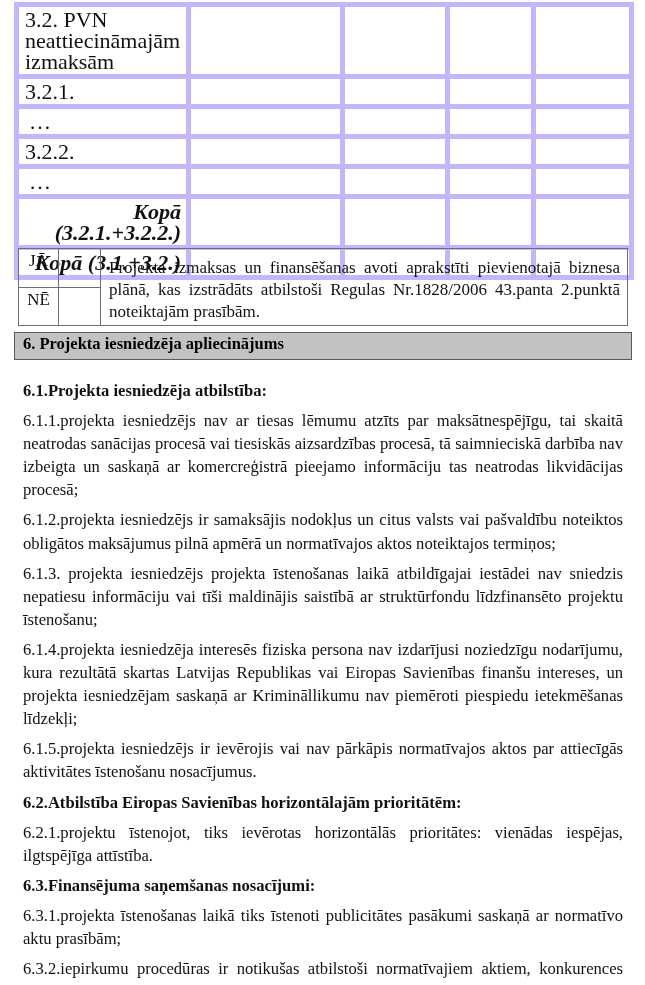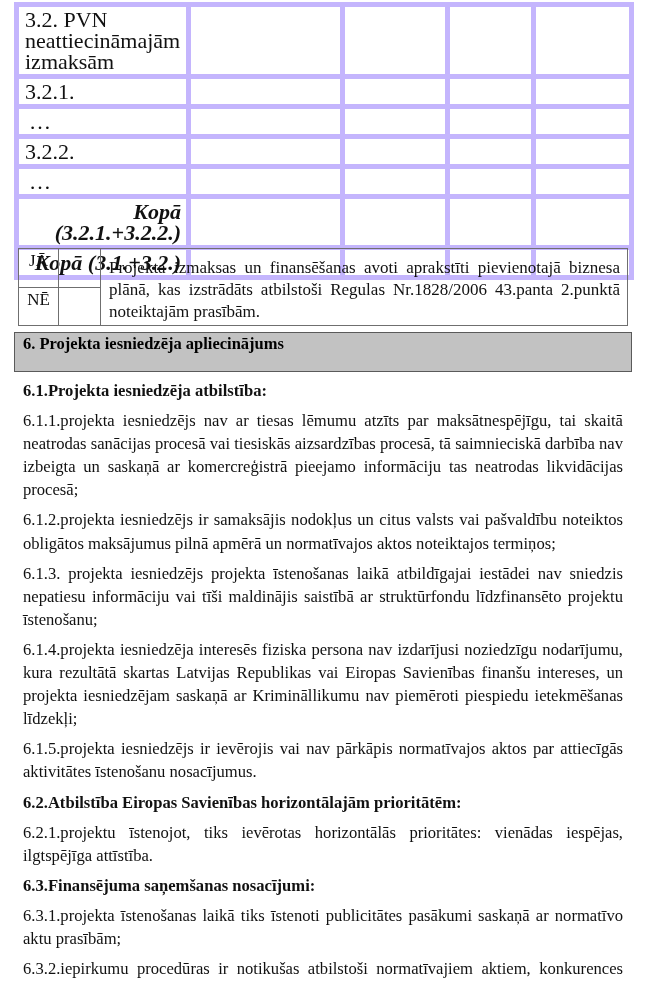--- a/index.html
+++ b/index.html
@@ -88,21 +88,21 @@
     font-size: 16.5px;
     line-height: 22px;
   }
 
   
   .section-bar {
     position: absolute;
     left: 14px;
     top: 332px;
     width: 618px;
-    height: 40px;
+    height: 28px;
     background: #c2c2c2;
     border: 1px solid #5a5a5a;
     box-sizing: border-box;
     font-weight: bold;
     font-size: 16.5px;
     line-height: 22px;
     padding: 0px 0 0 8px;
     color: #000;
   }
 

